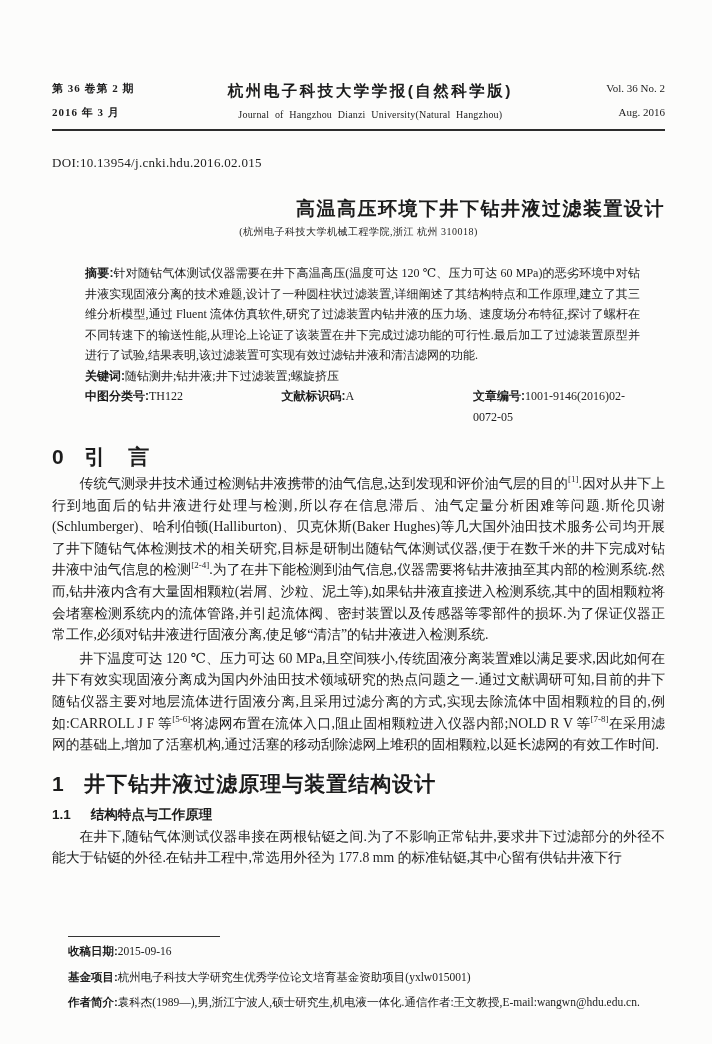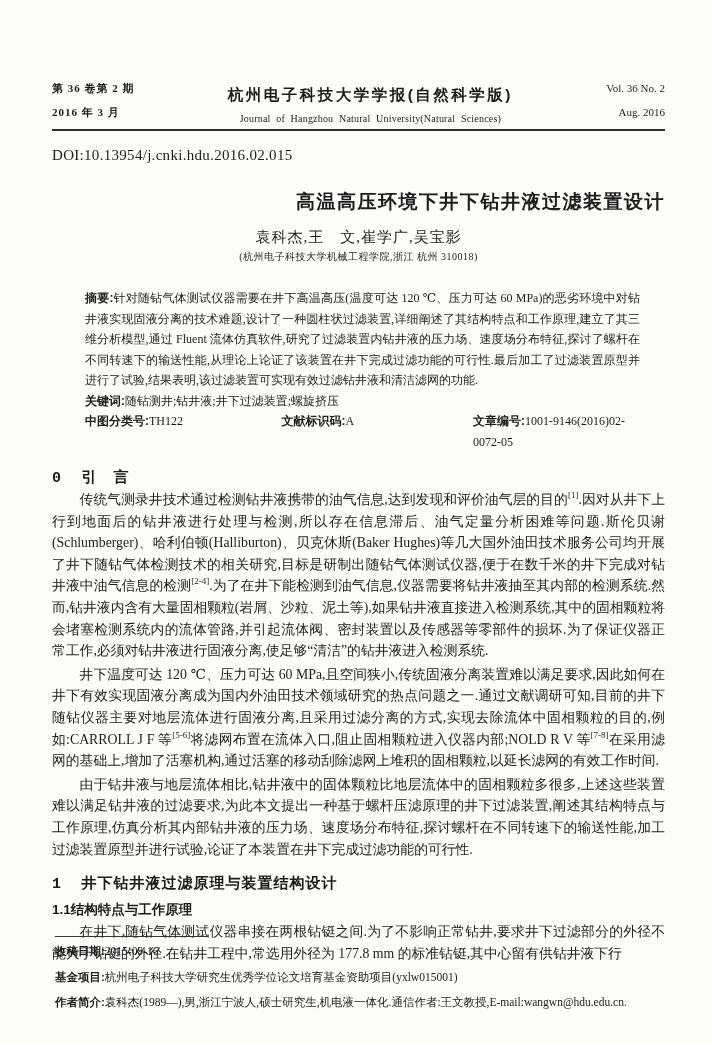--- a/index.html
+++ b/index.html
@@ -4,101 +4,99 @@
 <style>
   * { margin:0; padding:0; box-sizing:border-box; }
   html,body { background:#e9e9e9; }
   .page {
     position:relative; width:712px; height:1044px; margin:0 auto;
     background:#fcfcfb; color:#1c1c1c; overflow:hidden;
     font-family:"Liberation Serif","DejaVu Serif",serif;
   }
   .content { padding:0 47px 0 52px; }
   
-  .header { display:flex; justify-content:space-between; align-items:flex-end; margin-top:76px; }
+  .header { display:flex; justify-content:space-between; align-items:center; margin-top:76px; }
   .h-left { font-size:11px; line-height:24px; font-weight:bold; letter-spacing:1px; white-space:nowrap; }
   .h-center { text-align:center; flex:1; }
   .jt-zh { font-size:15.5px; font-weight:bold; letter-spacing:2.5px; font-family:"Liberation Sans","DejaVu Sans",sans-serif; }
   .jt-en { font-size:10px; margin-top:7px; word-spacing:3px; letter-spacing:.2px; }
   .h-right { font-size:11px; line-height:24px; text-align:right; white-space:nowrap; }
   .rule { border-bottom:2.5px solid #2d2d2d; margin-top:5px; }
   
-  .doi { font-size:15px; margin-top:16px; letter-spacing:.3px;font-family:Liberation Serif, serif; }
+  .doi { font-size:13px; margin-top:24px; letter-spacing:.3px;font-family:Liberation Serif, serif; }
   .title {
     font-size:19px; font-weight:bold; text-align:right; margin-top:25px; letter-spacing:1.5px;
     font-family:"Liberation Sans","DejaVu Sans",sans-serif;
   }
   .authors { font-size:15px; text-align:center; margin-top:13px; letter-spacing:1px; }
   .affil { font-size:10px; text-align:center; margin-top:3px; letter-spacing:.5px; }
   
   .abstract { margin:24px 25px 0 33px; font-size:12px; line-height:20.5px; }
   .abs-p { text-align:justify; }
   .lbl { font-weight:bold; font-family:"Liberation Sans","DejaVu Sans",sans-serif; }
   .meta-row { display:flex;gap:47px; }
   .meta-item1 { width:172px; }
   .meta-item2 { width:166px; }
   
-  .sec-h { font-size:15px; font-weight:bold; margin-top:14px; letter-spacing:.5px;
-           font-family:Liberation Mono, monospace; }
+  .sec-h { font-size:21px; font-weight:bold; margin-top:14px; letter-spacing:.5px;
+           font-family:Liberation Sans, sans-serif; }
   .sec-h .sec-t { margin-left:20px; letter-spacing:1px; }
   .intro-h { margin-top:16px; }
   .sub-h { font-size:13.5px; font-weight:bold; margin-top:8px;
            font-family:"Liberation Sans","DejaVu Sans",sans-serif; }
-  .sub-h .sec-t { margin-left:0; }
+  .sub-h .sec-t { margin-left:20px; }
   .body-p { font-size:13.8px; line-height:21.6px; text-align:justify; text-indent:2em; margin-top:2px; }
   .body-p sup { font-size:9px; line-height:0; }
   
-  .footnotes { position:absolute; left:55px; right:60px; top:936px; }
+  .footnotes { position:absolute; left:68px; right:60px; top:936px; }
   .fn-rule { width:152px; border-top:1.5px solid #333; }
   .fn-line { font-size:11.5px; line-height:22.5px; margin-top:3px; white-space:nowrap; }
   .fn-line .lbl { font-size:11.5px; }
 </style>
 </head>
 <body>
 
 <div class="page">
   <div class="content">
 
     <div class="header">
       <div class="h-left">
         <div>第 36 卷第 2 期</div>
         <div>2016 年 3 月</div>
       </div>
       <div class="h-center">
         <div class="jt-zh">杭州电子科技大学学报(自然科学版)</div>
-        <div class="jt-en">Journal of Hangzhou Natural University(Natural Sciences)</div>
+        <div class="jt-en">Journal of Hangzhou Dianzi University(Natural Hangzhou)</div>
       </div>
       <div class="h-right">
         <div>Vol. 36 No. 2</div>
         <div>Aug. 2016</div>
       </div>
     </div>
     <div class="rule"></div>
 
     <div class="doi">DOI:10.13954/j.cnki.hdu.2016.02.015</div>
 
     <h1 class="title">高温高压环境下井下钻井液过滤装置设计</h1>
-    <div class="authors">袁科杰,王　文,崔学广,吴宝影</div>
     <div class="affil">(杭州电子科技大学机械工程学院,浙江 杭州 310018)</div>
 
     <div class="abstract">
       <p class="abs-p"><span class="lbl">摘要:</span><span>针对随钻气体测试仪器需要在井下高温高压(温度可达 120 ℃、压力可达 60 MPa)的恶劣环境中对钻井液实现固液分离的技术难题,设计了一种圆柱状过滤装置,详细阐述了其结构特点和工作原理,建立了其三维分析模型,通过 Fluent 流体仿真软件,研究了过滤装置内钻井液的压力场、速度场分布特征,探讨了螺杆在不同转速下的输送性能,从理论上论证了该装置在井下完成过滤功能的可行性.最后加工了过滤装置原型并进行了试验,结果表明,该过滤装置可实现有效过滤钻井液和清洁滤网的功能.</span></p>
       <p class="abs-p"><span class="lbl">关键词:</span><span>随钻测井;钻井液;井下过滤装置;螺旋挤压</span></p>
       <div class="meta-row">
         <span class="meta-item1"><span class="lbl">中图分类号:</span><span>TH122</span></span>
         <span class="meta-item2"><span class="lbl">文献标识码:</span><span>A</span></span>
         <span><span class="lbl">文章编号:</span><span>1001-9146(2016)02-0072-05</span></span>
       </div>
     </div>
 
     <h2 class="sec-h intro-h"><span>0</span><span class="sec-t">引　言</span></h2>
 
     <p class="body-p">传统气测录井技术通过检测钻井液携带的油气信息,达到发现和评价油气层的目的<sup>[1]</sup>.因对从井下上行到地面后的钻井液进行处理与检测,所以存在信息滞后、油气定量分析困难等问题.斯伦贝谢(Schlumberger)、哈利伯顿(Halliburton)、贝克休斯(Baker Hughes)等几大国外油田技术服务公司均开展了井下随钻气体检测技术的相关研究,目标是研制出随钻气体测试仪器,便于在数千米的井下完成对钻井液中油气信息的检测<sup>[2-4]</sup>.为了在井下能检测到油气信息,仪器需要将钻井液抽至其内部的检测系统.然而,钻井液内含有大量固相颗粒(岩屑、沙粒、泥土等),如果钻井液直接进入检测系统,其中的固相颗粒将会堵塞检测系统内的流体管路,并引起流体阀、密封装置以及传感器等零部件的损坏.为了保证仪器正常工作,必须对钻井液进行固液分离,使足够“清洁”的钻井液进入检测系统.</p>
     <p class="body-p">井下温度可达 120 ℃、压力可达 60 MPa,且空间狭小,传统固液分离装置难以满足要求,因此如何在井下有效实现固液分离成为国内外油田技术领域研究的热点问题之一.通过文献调研可知,目前的井下随钻仪器主要对地层流体进行固液分离,且采用过滤分离的方式,实现去除流体中固相颗粒的目的,例如:CARROLL J F 等<sup>[5-6]</sup>将滤网布置在流体入口,阻止固相颗粒进入仪器内部;NOLD R V 等<sup>[7-8]</sup>在采用滤网的基础上,增加了活塞机构,通过活塞的移动刮除滤网上堆积的固相颗粒,以延长滤网的有效工作时间.</p>
-    <p class="body-p">由于钻井液与地层流体相比,钻井液中的固体颗粒比地层流体中的固相颗粒多很多,上述这些装置难以满足钻井液的过滤要求,为此本文提出一种基于螺杆压滤原理的井下过滤装置,阐述其结构特点与工作原理,仿真分析其内部钻井液的压力场、速度场分布特征,探讨螺杆在不同转速下的输送性能,加工过滤装置原型并进行试验,论证了本装置在井下完成过滤功能的可行性.</p>
 
     <h2 class="sec-h"><span>1</span><span class="sec-t">井下钻井液过滤原理与装置结构设计</span></h2>
 
     <h3 class="sub-h"><span>1.1</span><span class="sec-t">结构特点与工作原理</span></h3>
 
     <p class="body-p">在井下,随钻气体测试仪器串接在两根钻铤之间.为了不影响正常钻井,要求井下过滤部分的外径不能大于钻铤的外径.在钻井工程中,常选用外径为 177.8 mm 的标准钻铤,其中心留有供钻井液下行</p>
   </div>
 
   <div class="footnotes">
     <div class="fn-rule"></div>

